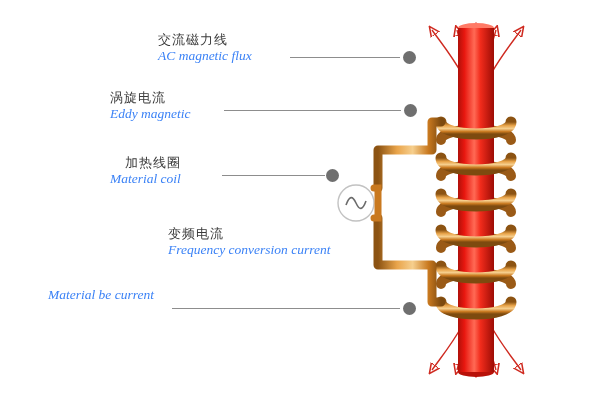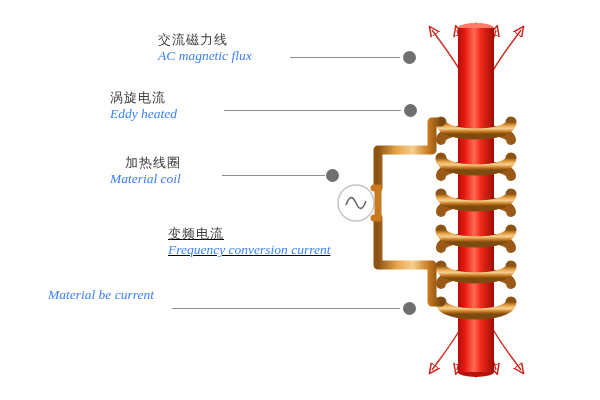--- a/index.html
+++ b/index.html
@@ -171,29 +171,29 @@
   <div class="leader" style="left:172px; top:308px; width:228px;"></div>
   <div class="dot" style="left:403px; top:302px;"></div>
 
   <div class="label-group" style="left:158px; top:32px;">
     <div class="label-cn">交流磁力线</div>
     <div class="label-en">AC magnetic flux</div>
   </div>
 
   <div class="label-group" style="left:110px; top:90px;">
     <div class="label-cn">涡旋电流</div>
-    <div class="label-en">Eddy heated</div>
+    <div class="label-en">Eddy magnetic</div>
   </div>
 
   <div class="label-group" style="left:110px; top:155px;text-align:right;">
     <div class="label-cn">加热线圈</div>
     <div class="label-en">Material coil</div>
   </div>
 
-  <div class="label-group" style="left:168px; top:226px;text-decoration:underline;">
+  <div class="label-group" style="left:168px; top:226px;">
     <div class="label-cn">变频电流</div>
     <div class="label-en">Frequency conversion current</div>
   </div>
 
   <div class="label-group" style="left:48px; top:287px;">
     <div class="label-en">Material be current</div>
   </div>
 
 </div>
 

